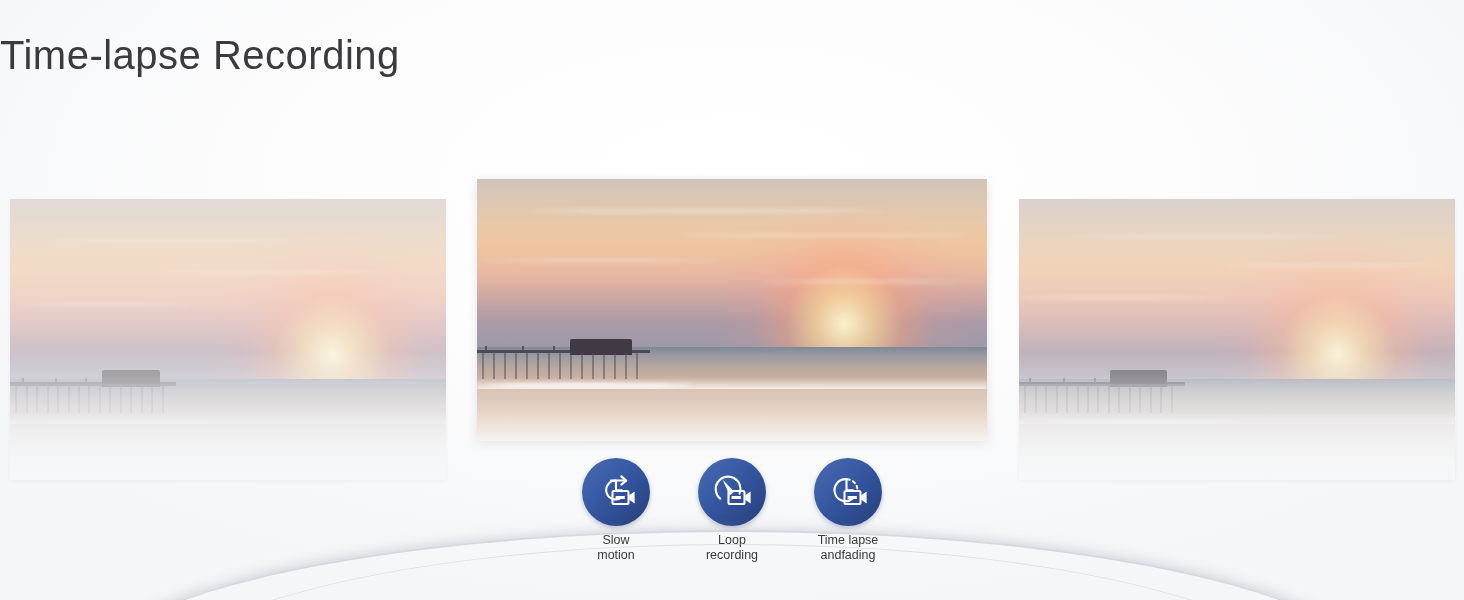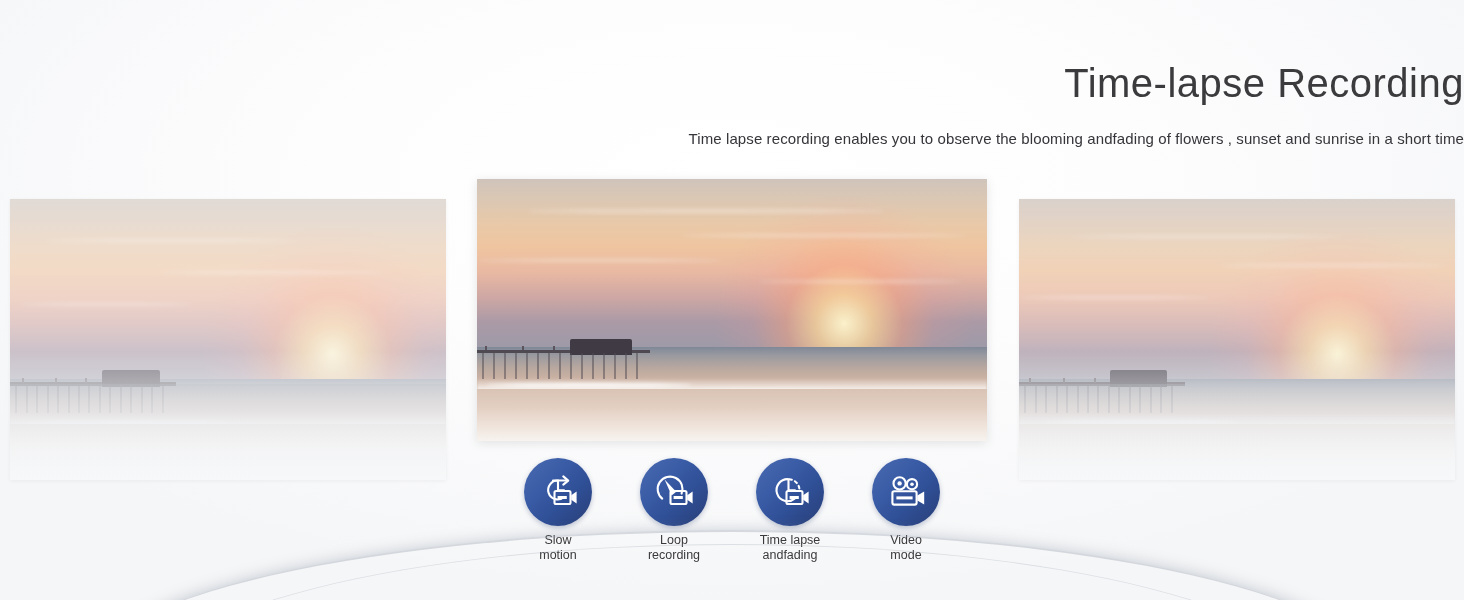--- a/index.html
+++ b/index.html
@@ -21,22 +21,22 @@
   
   .stage {
     position:absolute;
     inset:0;
   }
 
   
   .heading {
     position:absolute;
     top:0; left:0; right:0;
-    text-align:right;
-    padding-top:60px;
+    text-align:left;
+    padding-top:32px;
   }
   .page-title {
     font-size:40px;
     font-weight:400;
     letter-spacing:0.5px;
     color:#3b3b3d;
     line-height:1.15;
   }
   .page-subtitle {
     margin-top:24px;
@@ -248,21 +248,20 @@
     pointer-events:none;
   }
 </style>
 </head>
 <body>
 
 <div class="stage">
 
   <div class="heading">
     <h1 class="page-title">Time-lapse Recording</h1>
-    <p class="page-subtitle">Time lapse recording enables you to observe the blooming andfading of flowers , sunset and sunrise in a short time</p>
   </div>
 
   <div class="photo" id="photo-left">
     <div class="scene">
       <div class="sky" style="--sunx:74%;">
         <div class="cloudstreak" style="left:8%;  top:22%; width:58%;"></div>
         <div class="cloudstreak" style="left:34%; top:40%; width:52%;"></div>
         <div class="cloudstreak" style="left:2%;  top:58%; width:40%;"></div>
       </div>
       <div class="sea"></div>
@@ -426,34 +425,19 @@
           <path d="M19.5 6 L19.5 16.2 L26 16.2" stroke="#fff" stroke-width="2.1" stroke-linecap="round" stroke-linejoin="round" fill="none"></path>
           <rect x="17.5" y="17" width="16" height="13" rx="1.6" stroke="#fff" stroke-width="2.1" fill="none"></rect>
           <rect x="20.6" y="22" width="9.2" height="3" fill="#fff"></rect>
           <path d="M34.2 21.2 L39.6 17.6 L39.6 29.4 L34.2 25.8 Z" fill="#fff"></path>
         </svg>
       </div>
       <div class="feature-label">Time lapse
 andfading</div>
     </div>
 
-    <div class="feature">
-      <div class="feature-circle">
-        <svg width="42" height="36" viewBox="0 0 42 36" fill="none" aria-hidden="true">
-          <circle cx="14.6" cy="9.4" r="6.1" stroke="#fff" stroke-width="2.1" fill="none"></circle>
-          <circle cx="14.6" cy="9.4" r="2.2" fill="#fff"></circle>
-          <circle cx="27" cy="10.2" r="5.1" stroke="#fff" stroke-width="2.1" fill="none"></circle>
-          <circle cx="27" cy="10.2" r="1.8" fill="#fff"></circle>
-          <rect x="7.4" y="17.2" width="24.2" height="13.4" rx="1.8" stroke="#fff" stroke-width="2.1" fill="none"></rect>
-          <rect x="11.4" y="22.4" width="16.2" height="3" fill="#fff"></rect>
-          <path d="M32.3 21.4 L39.2 17.4 L39.2 30.4 L32.3 26.4 Z" fill="#fff"></path>
-        </svg>
-      </div>
-      <div class="feature-label">Video
-mode</div>
-    </div>
 
   </div>
 
   <div class="bottom-arc"></div>
   <div class="bottom-arc-2"></div>
 
 </div>
 
 </body></html>

